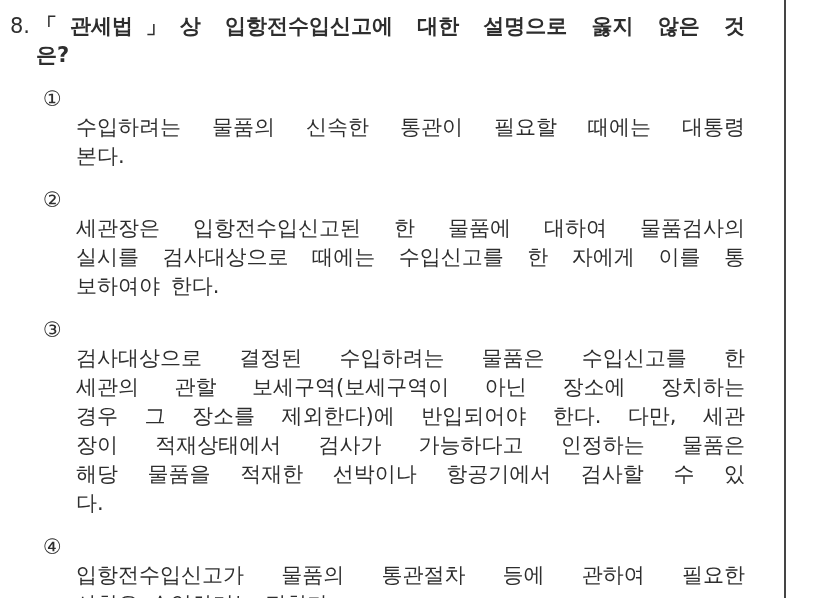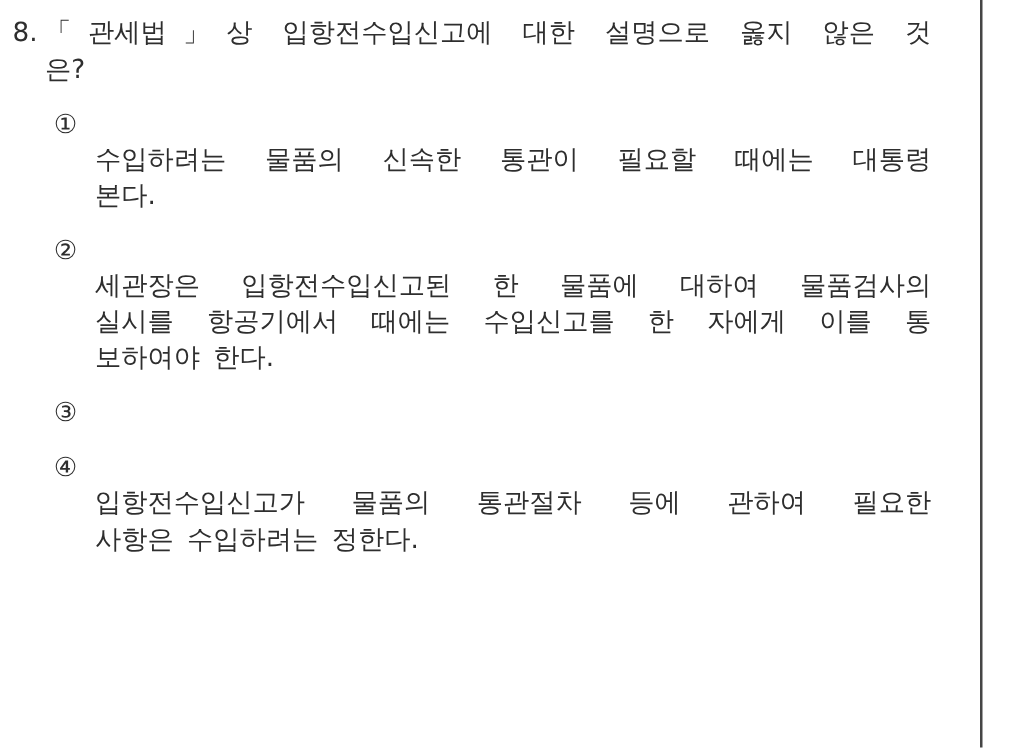--- a/index.html
+++ b/index.html
@@ -30,20 +30,21 @@
   }
   .q-num {
     flex: none;
     width: 26px;
     font-size: 21px;
     line-height: 29px;
   }
   .q-text {
     flex: none;
     width: 709px;
+    font-weight: bold;
   }
   .option {
     display: flex;
     padding-left: 43px;
     margin-top: 15px;
   }
   .marker {
     flex: none;
     width: 33px;
     font-size: 21px;
@@ -93,27 +94,35 @@
       <div class="opt-text">
           <div class="ln">수입하려는 물품의 신속한 통관이 필요할 때에는 대통령</div>
           <div class="ln last">본다.</div>
         </div>
     </div>
 
     <div class="option">
       <span class="marker">②</span>
       <div class="opt-text">
           <div class="ln">세관장은 입항전수입신고된 한 물품에 대하여 물품검사의</div>
-          <div class="ln">실시를 항공기에서 때에는 수입신고를 한 자에게 이를 통</div>
+          <div class="ln">실시를 검사대상으로 때에는 수입신고를 한 자에게 이를 통</div>
           <div class="ln last">보하여야 한다.</div>
         </div>
     </div>
 
     <div class="option">
       <span class="marker">③</span>
+      <div class="opt-text">
+          <div class="ln">검사대상으로 결정된 수입하려는 물품은 수입신고를 한</div>
+          <div class="ln">세관의 관할 보세구역(보세구역이 아닌 장소에 장치하는</div>
+          <div class="ln">경우 그 장소를 제외한다)에 반입되어야 한다. 다만, 세관</div>
+          <div class="ln">장이 적재상태에서 검사가 가능하다고 인정하는 물품은</div>
+          <div class="ln">해당 물품을 적재한 선박이나 항공기에서 검사할 수 있</div>
+          <div class="ln last">다.</div>
+        </div>
     </div>
 
     <div class="option">
       <span class="marker">④</span>
       <div class="opt-text">
           <div class="ln">입항전수입신고가 물품의 통관절차 등에 관하여 필요한</div>
           <div class="ln last">사항은 수입하려는 정한다.</div>
         </div>
     </div>
 

